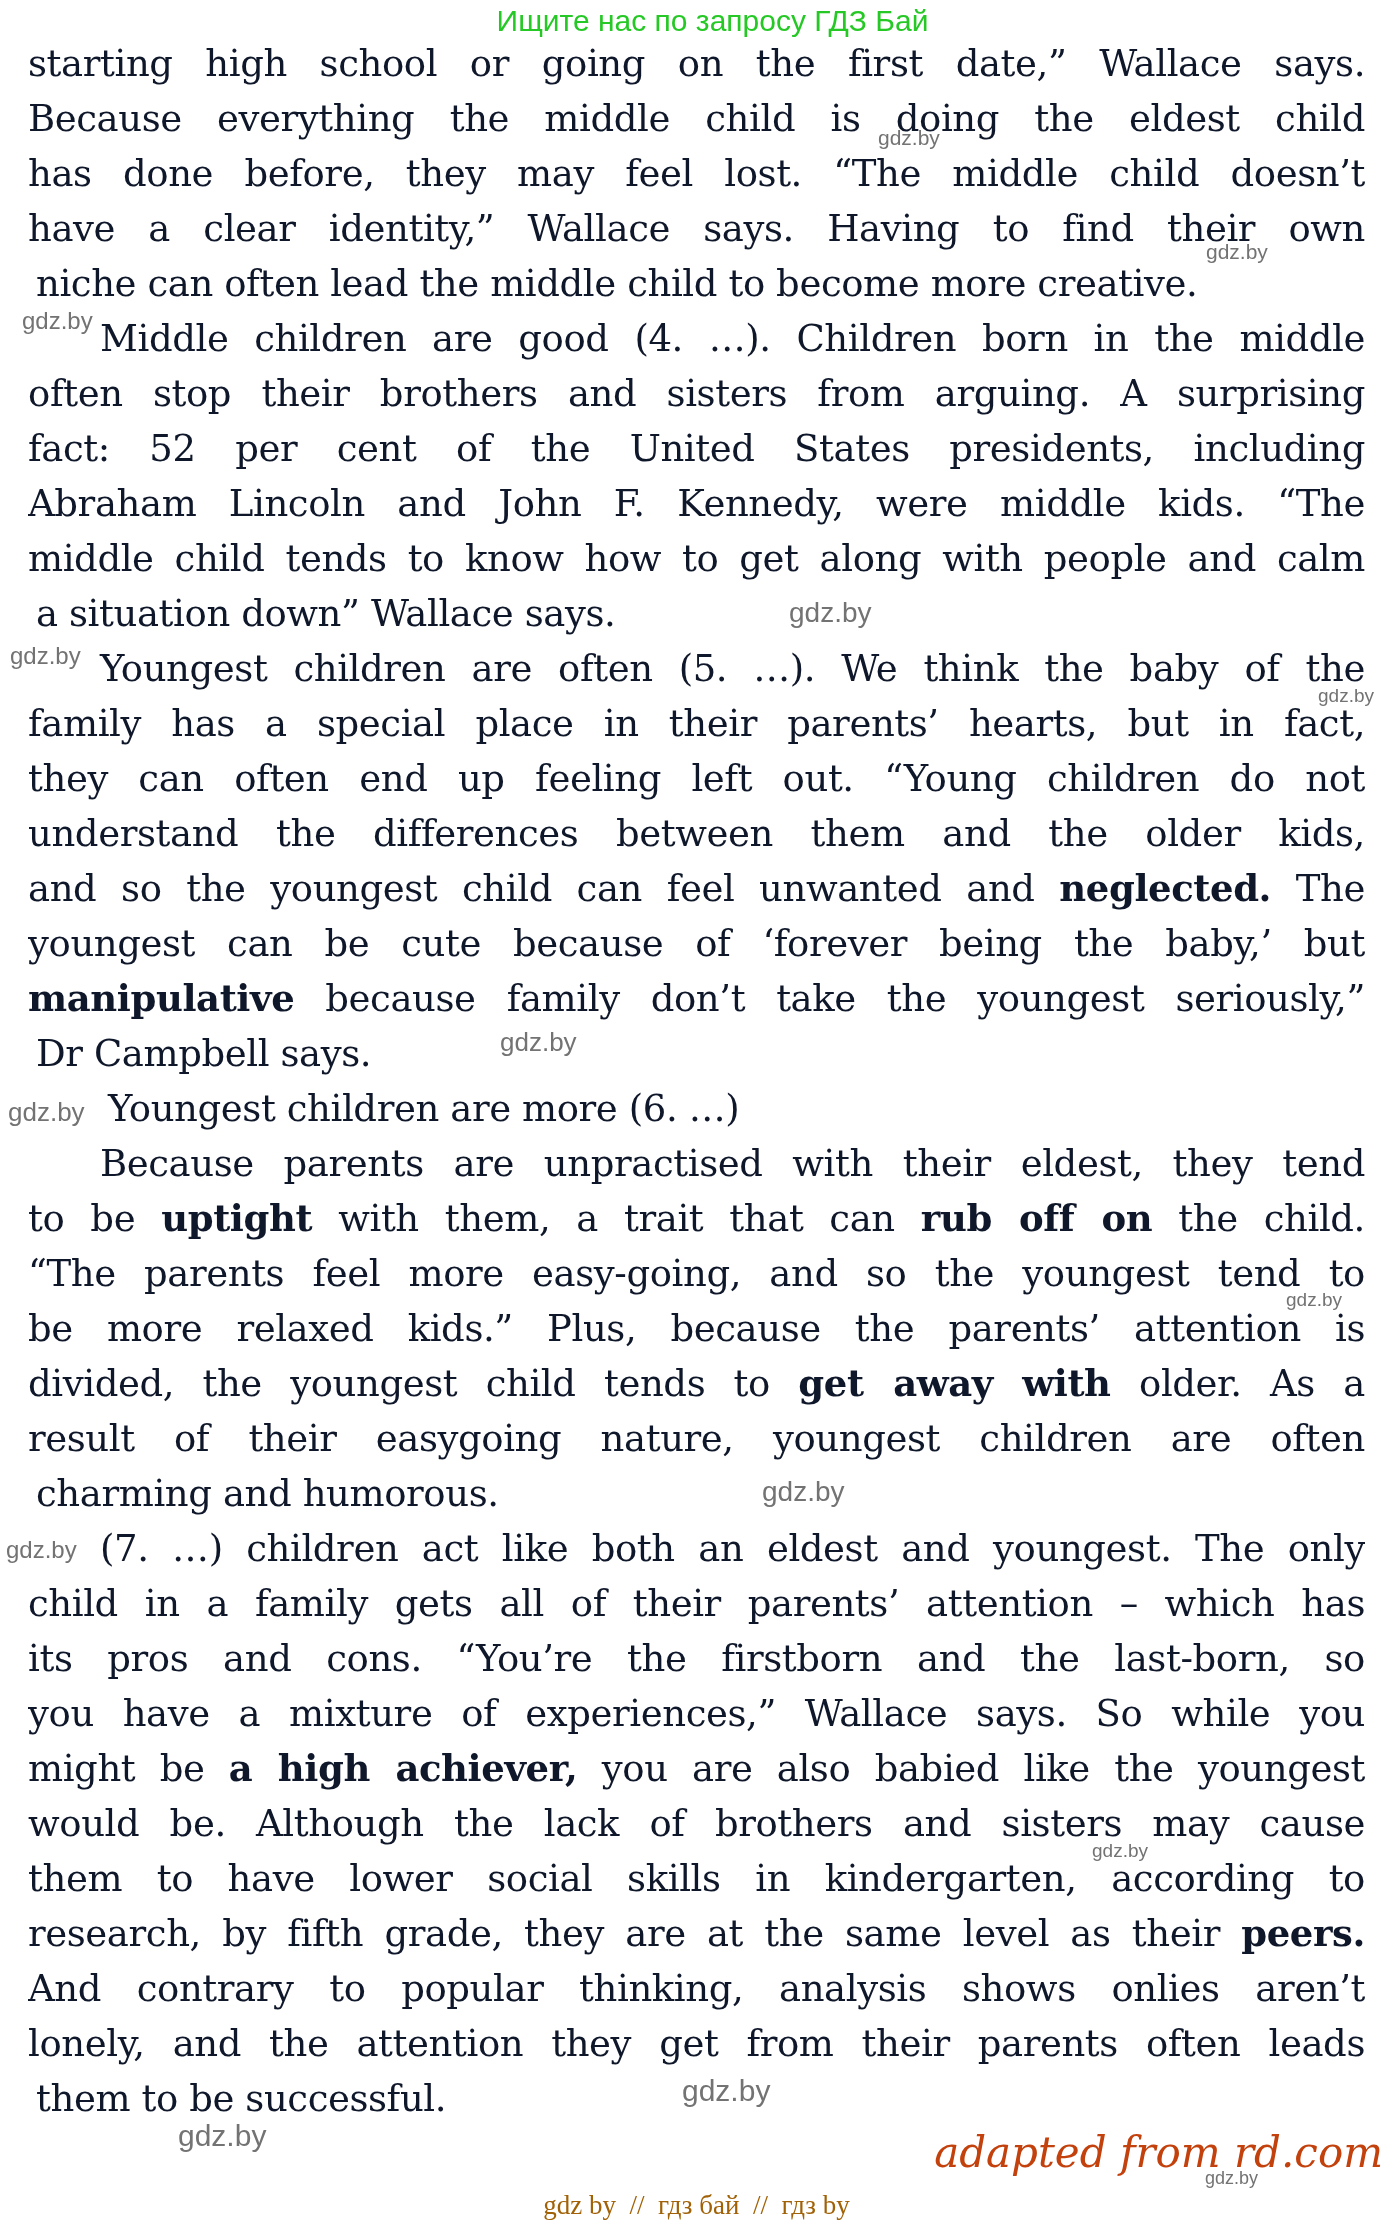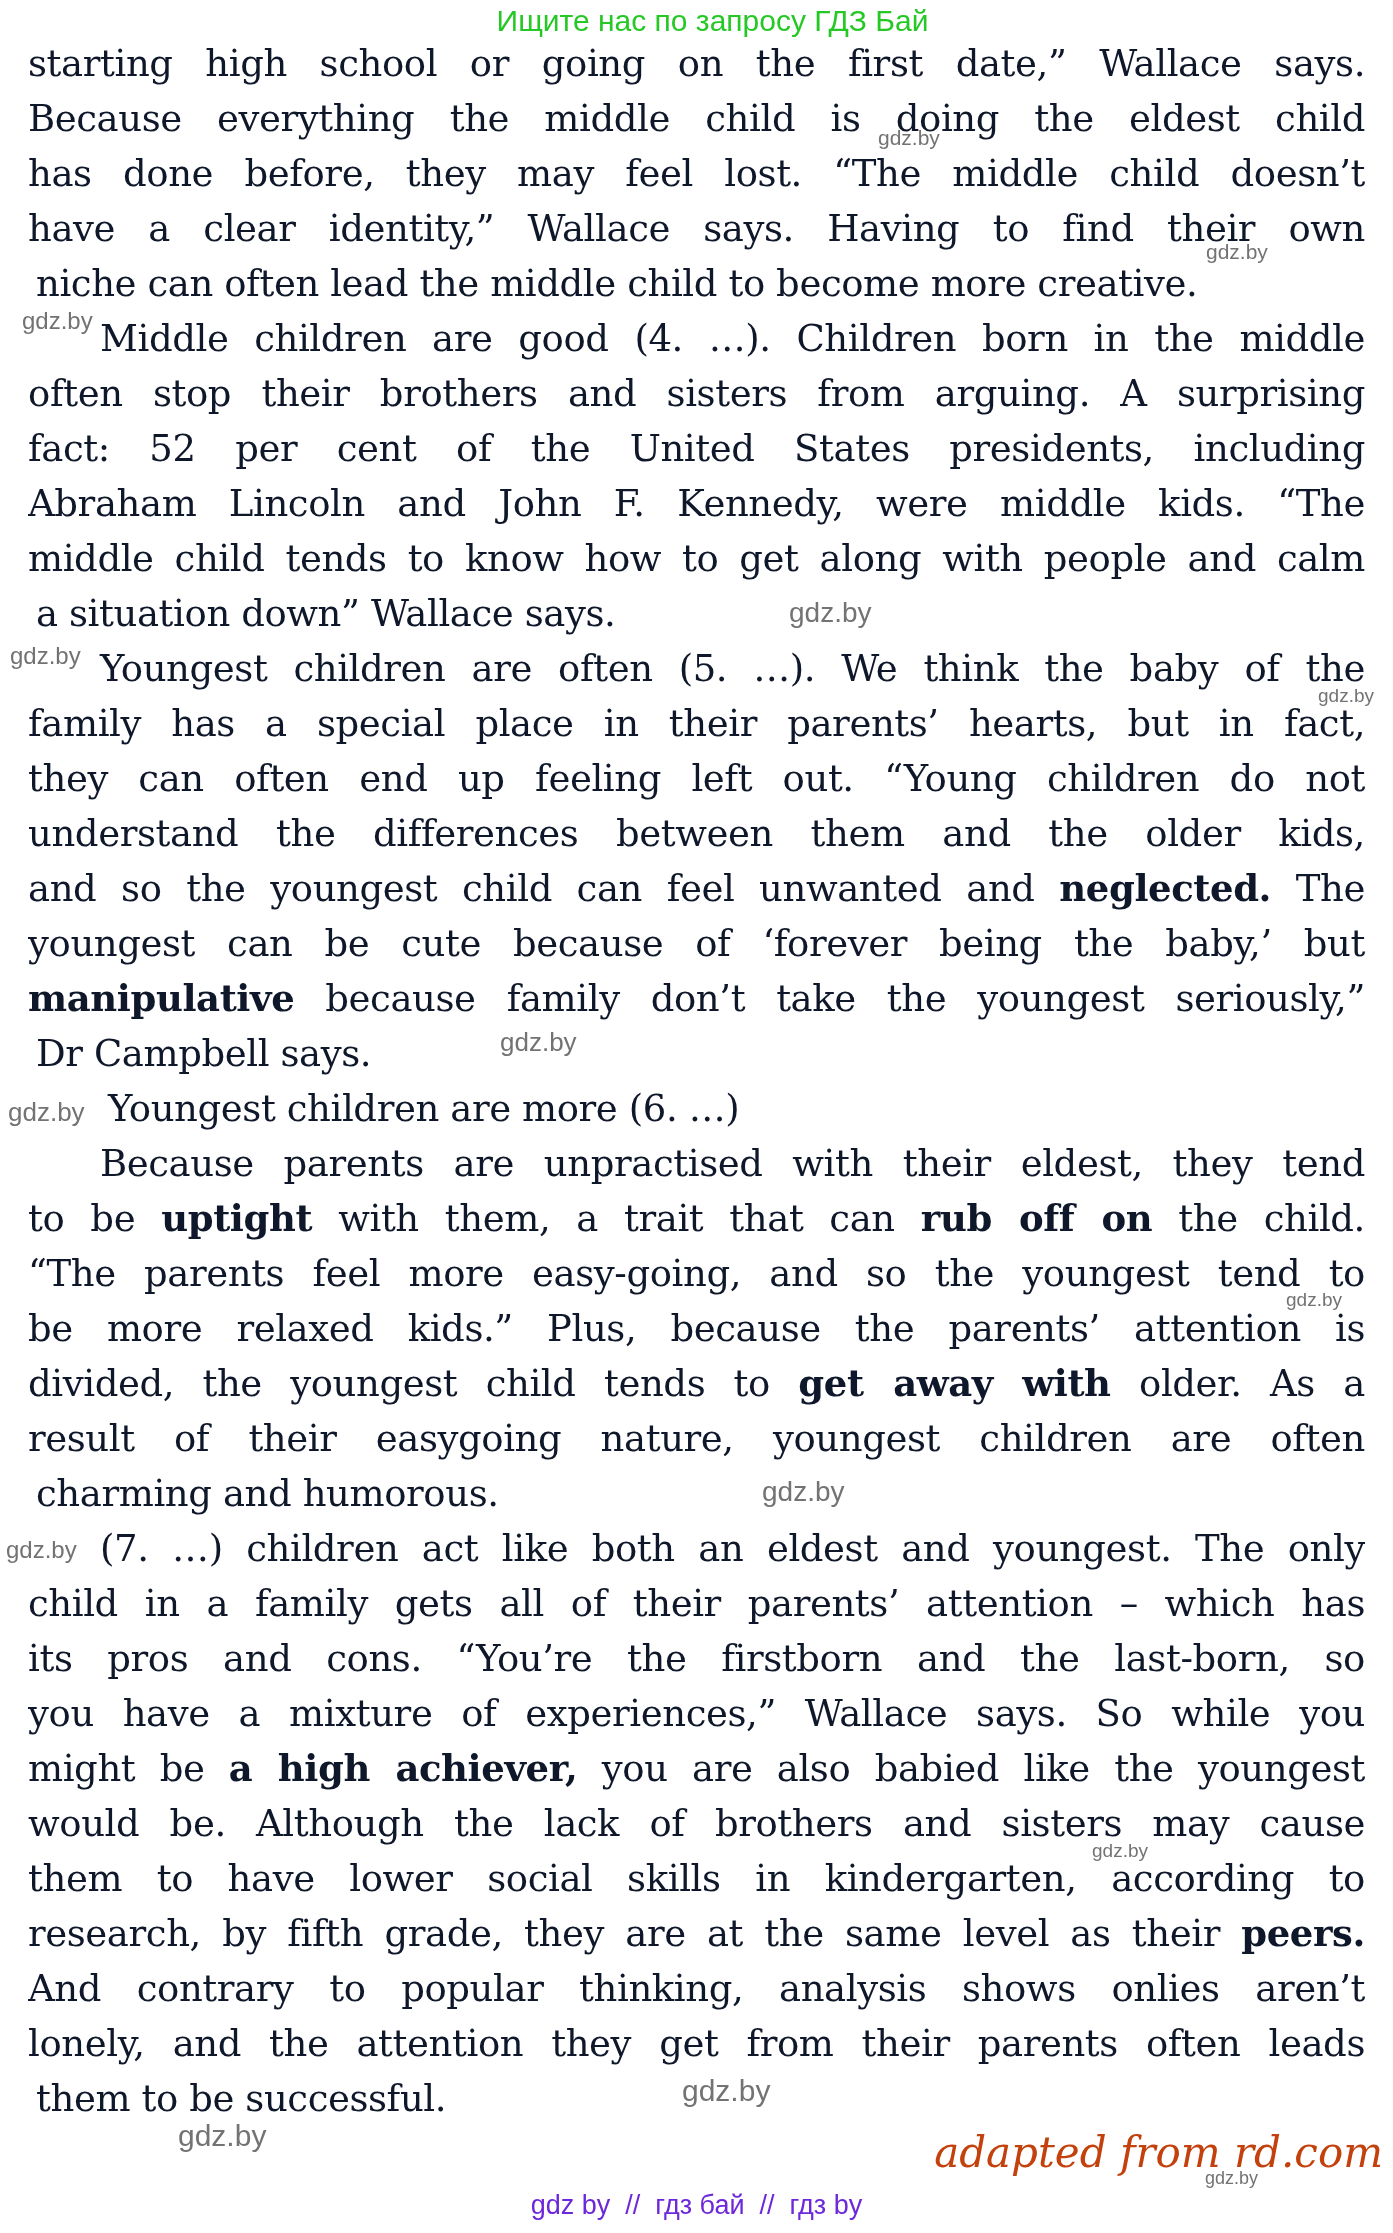--- a/index.html
+++ b/index.html
@@ -45,23 +45,23 @@
   .source-attribution {
     position: absolute; top: 2128px; right: 10px;
     font-family: "DejaVu Serif", serif;
     font-style: italic;
     font-size: 42px;
     color: #c2410c;
   }
   .site-links {
     position: absolute; top: 2190px; left: 0; width: 100%;
     text-align: center;
-    font-family: Liberation Sans, sans-serif;
+    font-family: Liberation Serif, serif;
     font-size: 27px; font-weight: 500;
-    color: #6d28d9;
+    color: #a16207;
     white-space: pre;
   }
 </style>
 </head>
 <body>
 
 <div class="promo-banner">Ищите нас по запросу ГДЗ Бай</div>
 
 <div class="article">
     <div class="para">

